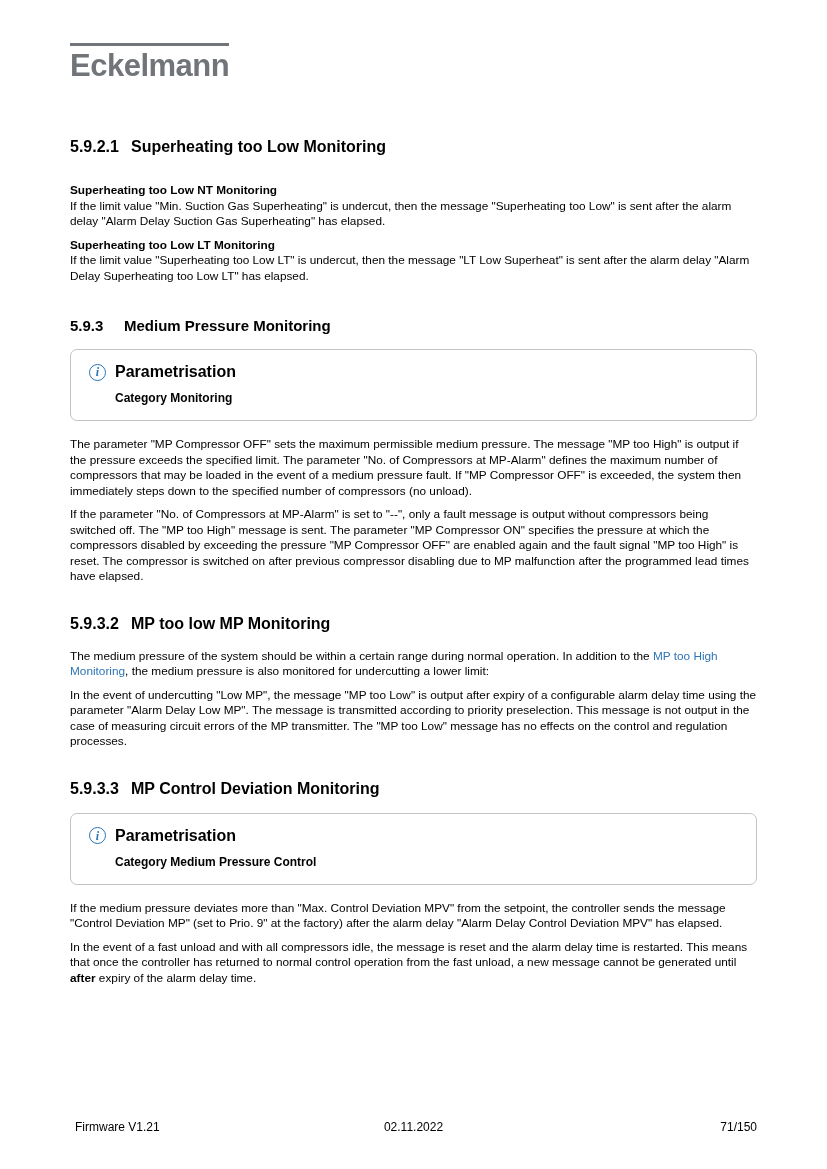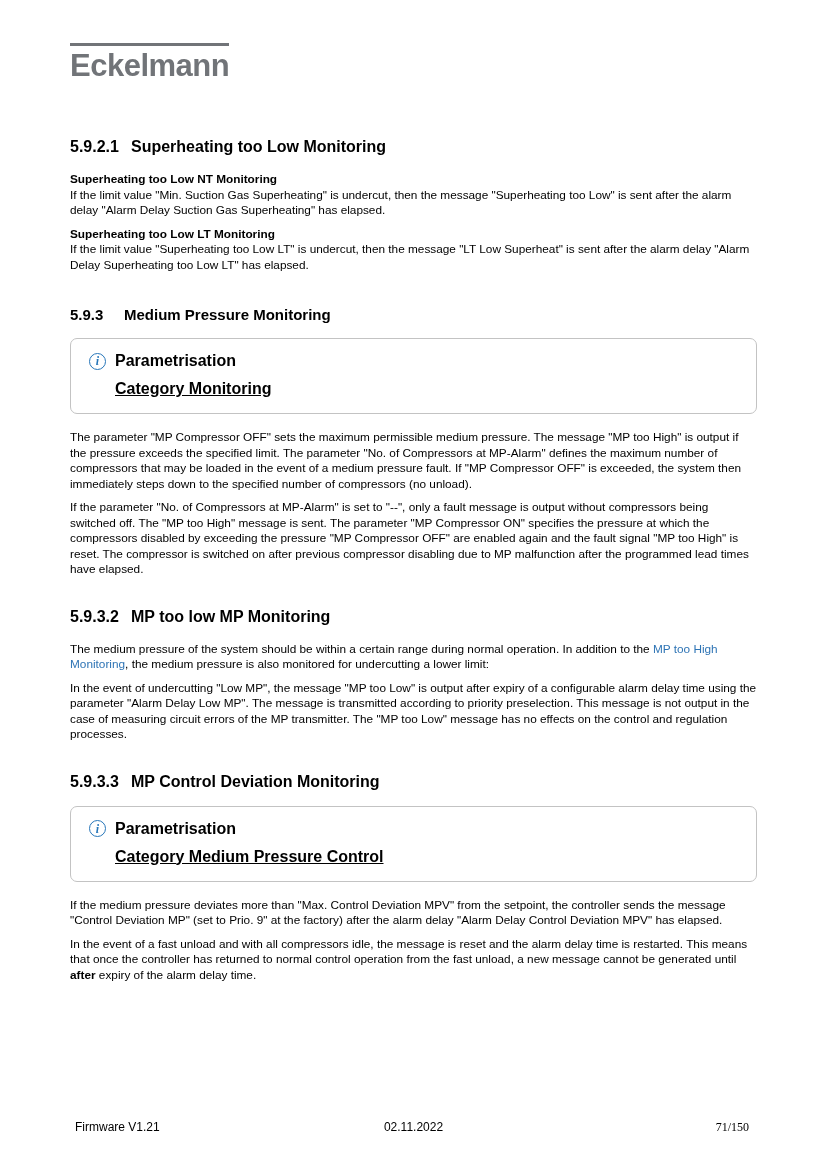--- a/index.html
+++ b/index.html
@@ -36,21 +36,21 @@
 
   
   .body {
     font-size: 11.8px; line-height: 15.5px;
     margin-top: 8px;
     color: #000;
   }
   .h3 + .body, .infobox + .body { margin-top: 16px; }
   .subhead {
     font-size: 11.8px; line-height: 15.5px; font-weight: bold;
-    margin-top: 16px;
+    margin-top: 27px;
   }
   .subhead + .body { margin-top: 0; }
   .subhead.second { margin-top: 8px; }
   .body strong { font-weight: bold; }
   a.doclink { color: #2e74b5; text-decoration: none; cursor: pointer; }
 
   
   .infobox {
     margin-top: 15px;
     border: 1px solid #c3c3c3;
@@ -67,31 +67,31 @@
     color: #2776b9;
     font-family: "Liberation Serif", serif;
     font-style: italic;
     font-weight: bold;
     font-size: 12px;
     display: inline-flex; align-items: center; justify-content: center;
     margin-right: 9px;
     line-height: 1;
   }
   .infobox-title { font-size: 16px; font-weight: bold; }
-  .infobox-cat { font-size: 16px; font-weight: bold; margin-left: 26px; margin-top: 10px; text-decoration: underline; }
+  .infobox-cat { font-size: 12px; font-weight: bold; margin-left: 26px; margin-top: 10px; }
 
   
   .footer {
     position: absolute;
     left: 70px; right: 70px; top: 1120px;
     font-size: 12px;
   }
   .footer-left { position: absolute; left: 5px; }
   .footer-center { position: absolute; left: 50%; transform: translateX(-50%); }
-  .footer-right { position: absolute; right: 8px; font-family: Liberation Serif, serif; }
+  .footer-right { position: absolute; right: 0; }
 </style>
 </head>
 <body>
 
 <div class="page">
 
   <div class="logo">
     <div class="logo-bar"></div>
     <div class="logo-text">Eckelmann</div>
   </div>

